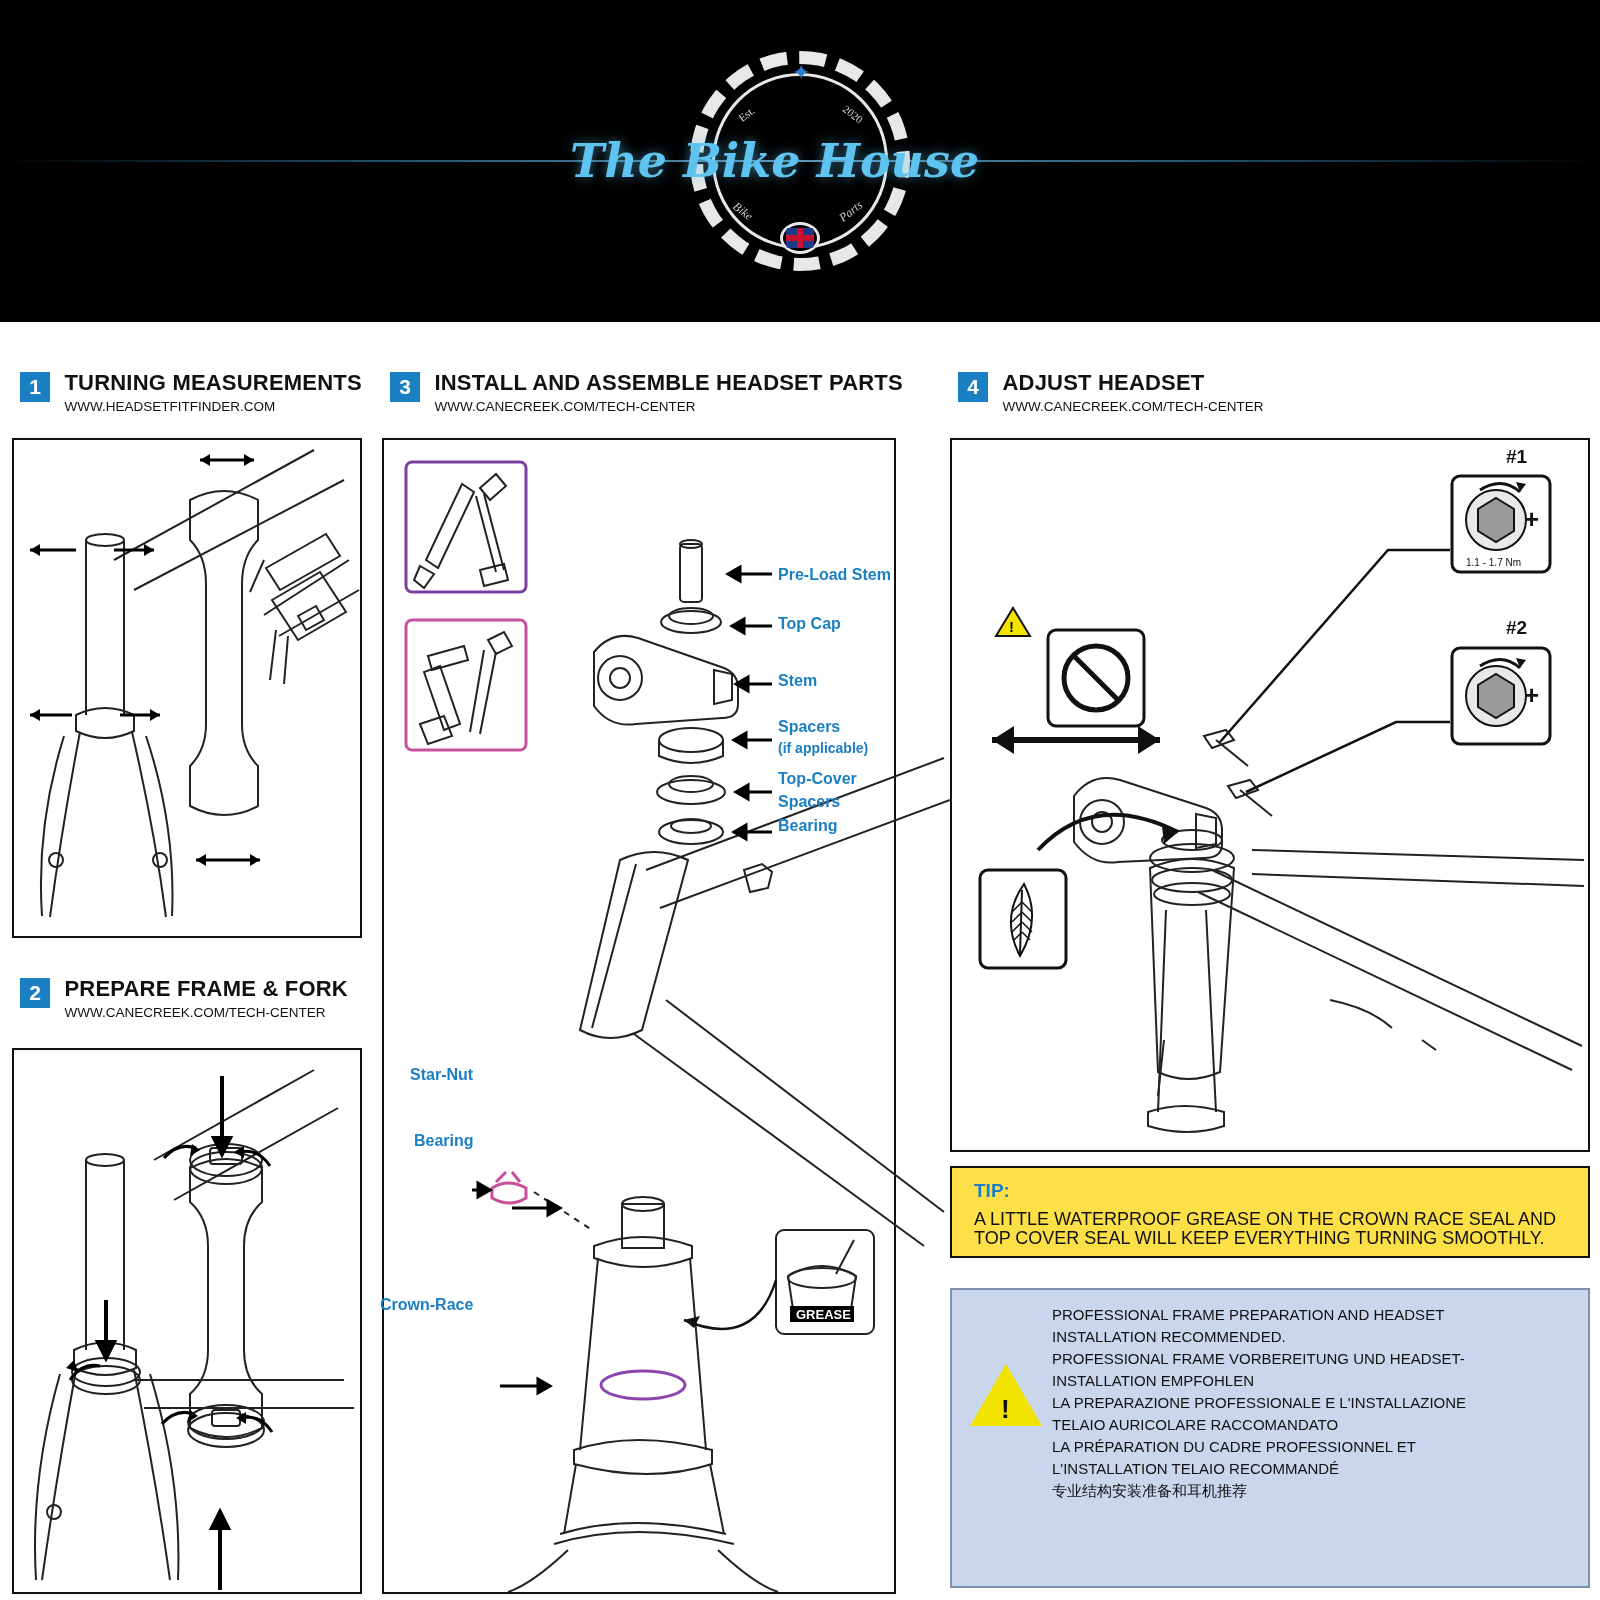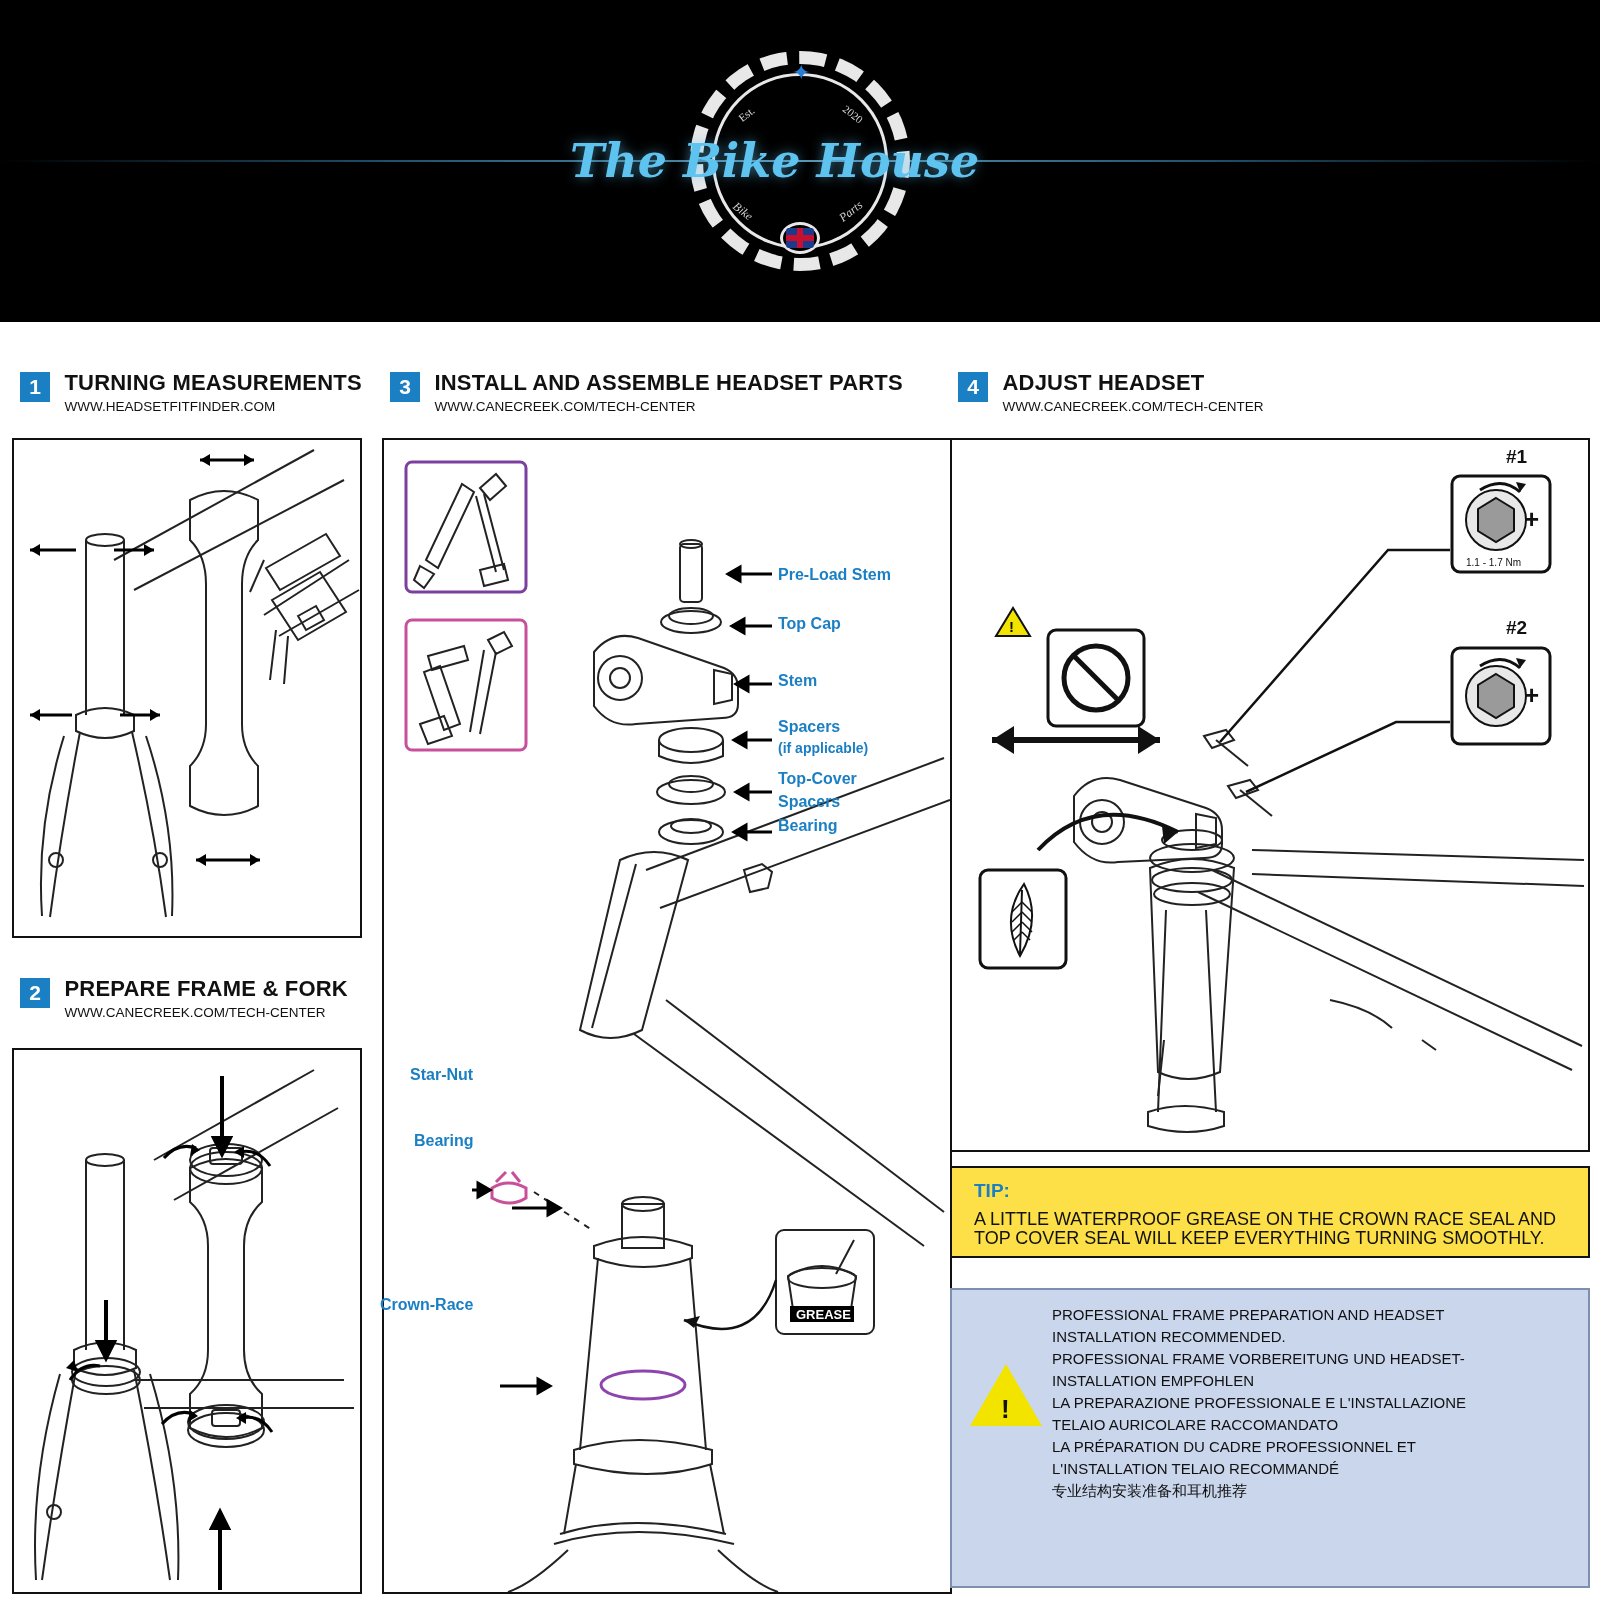--- a/index.html
+++ b/index.html
@@ -268,21 +268,21 @@
 </div>
 
 <div class="step-head" style="left:390px;top:372px;">
   <div class="step-num">3</div>
   <div class="step-txt">
     <div class="step-title">INSTALL AND ASSEMBLE HEADSET PARTS</div>
     <div class="step-url">WWW.CANECREEK.COM/TECH-CENTER</div>
   </div>
 </div>
 
-<div class="panel" style="left:382px;top:438px;width:570px;height:1156px;">
+<div class="panel" style="left:382px;top:438px;width:514px;height:1156px;">
   <svg width="566" height="1152" viewBox="0 0 566 1152">
     <g fill="none" stroke="#222" stroke-width="2">
 
       <rect x="22" y="22" width="120" height="130" rx="6" stroke="#7b3fa0" stroke-width="3"></rect>
       <rect x="22" y="180" width="120" height="130" rx="6" stroke="#c8509b" stroke-width="3"></rect>
 
       <path d="M42 120 L78 44 l12 8 l-36 76 z"></path>
       <path d="M36 126 l14 8 l-10 14 l-10 -8 z"></path>
       <path d="M96 48 l16 -14 l10 12 l-16 14 z"></path>
       <path d="M92 56 L112 132"></path>

